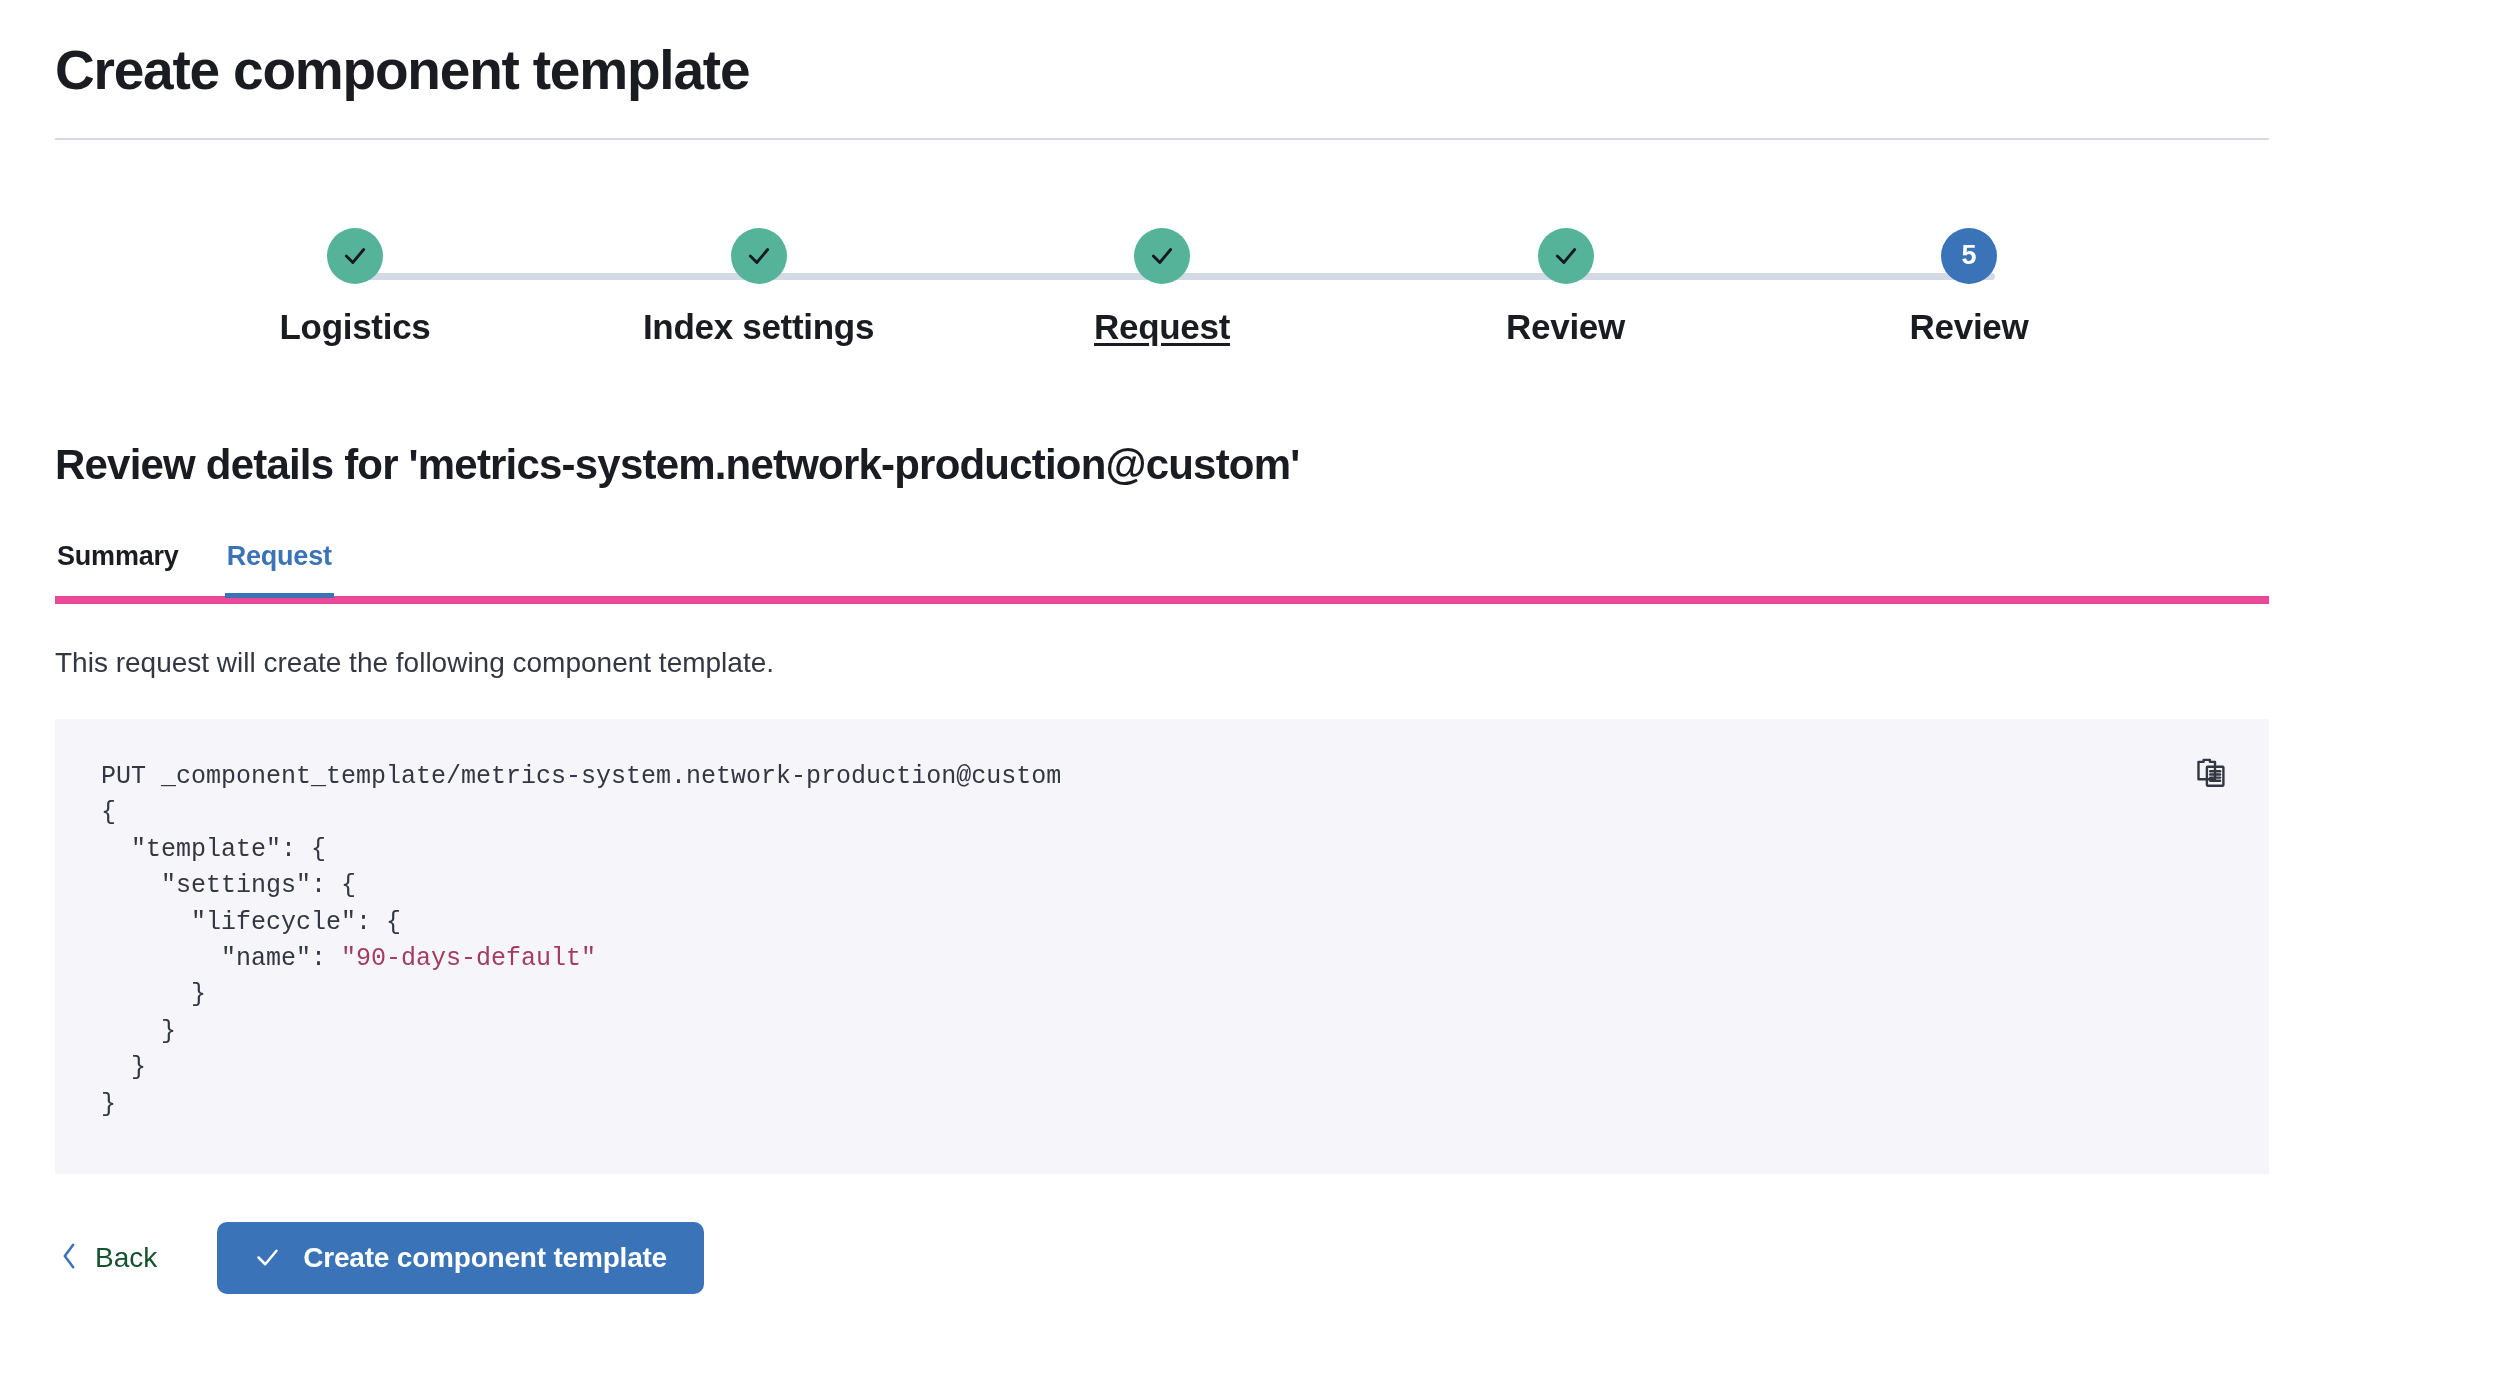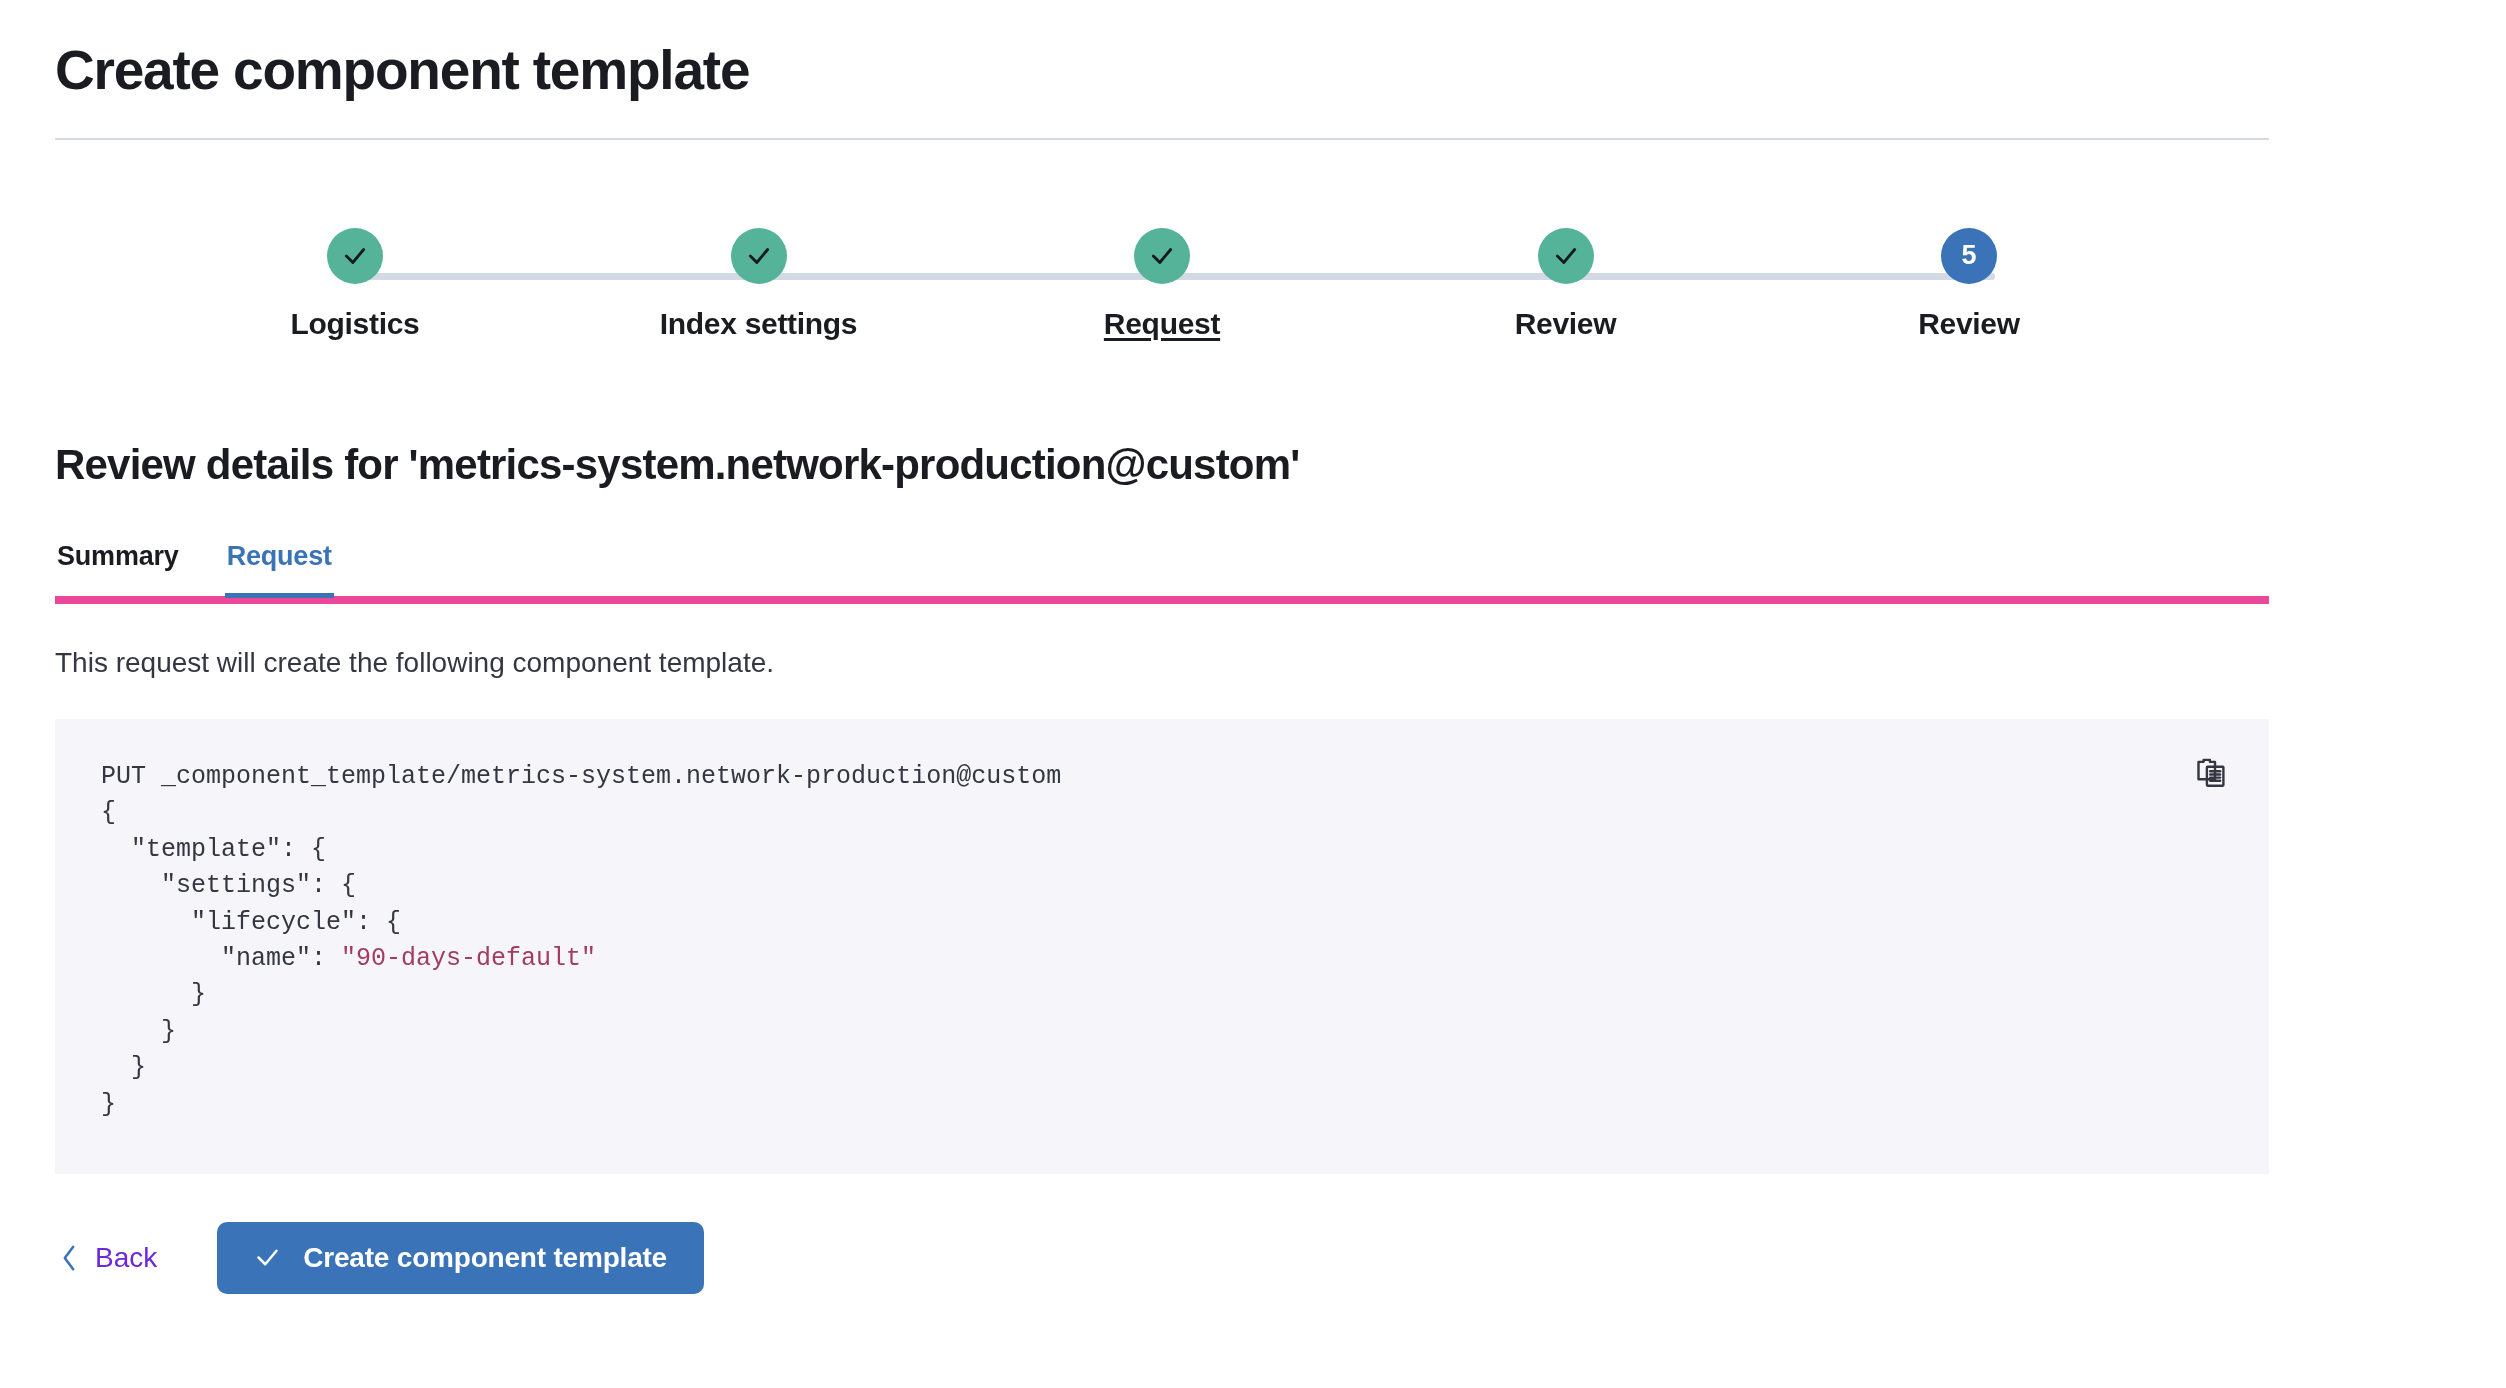--- a/index.html
+++ b/index.html
@@ -89,21 +89,21 @@
     font-weight: 600;
     line-height: 1;
   }
   .step-check {
     display: block;
     width: 26px;
     height: 26px;
   }
   .step-label {
     margin-top: 23px;
-    font-size: 30px;
+    font-size: 35px;
     font-weight: 700;
     color: #1a1c21;
     white-space: nowrap;
     letter-spacing: -0.3px;
   }
   .step-label.hovered {
     text-decoration: underline;
     text-underline-offset: 4px;
   }
 
@@ -188,23 +188,22 @@
   }
 
   
   .footer {
     display: flex;
     align-items: center;
     margin-top: 48px;
   }
   .back-link {
     display: flex;
-    align-items: center;
     gap: 16px;
-    color: #6d28d9;
+    color: #14532d;
     font-size: 28px;
     font-weight: 400;
     cursor: pointer;
     padding: 6px 4px;
   }
   .back-link .chev {
     display: block;
     width: 20px;
     height: 28px;
   }

